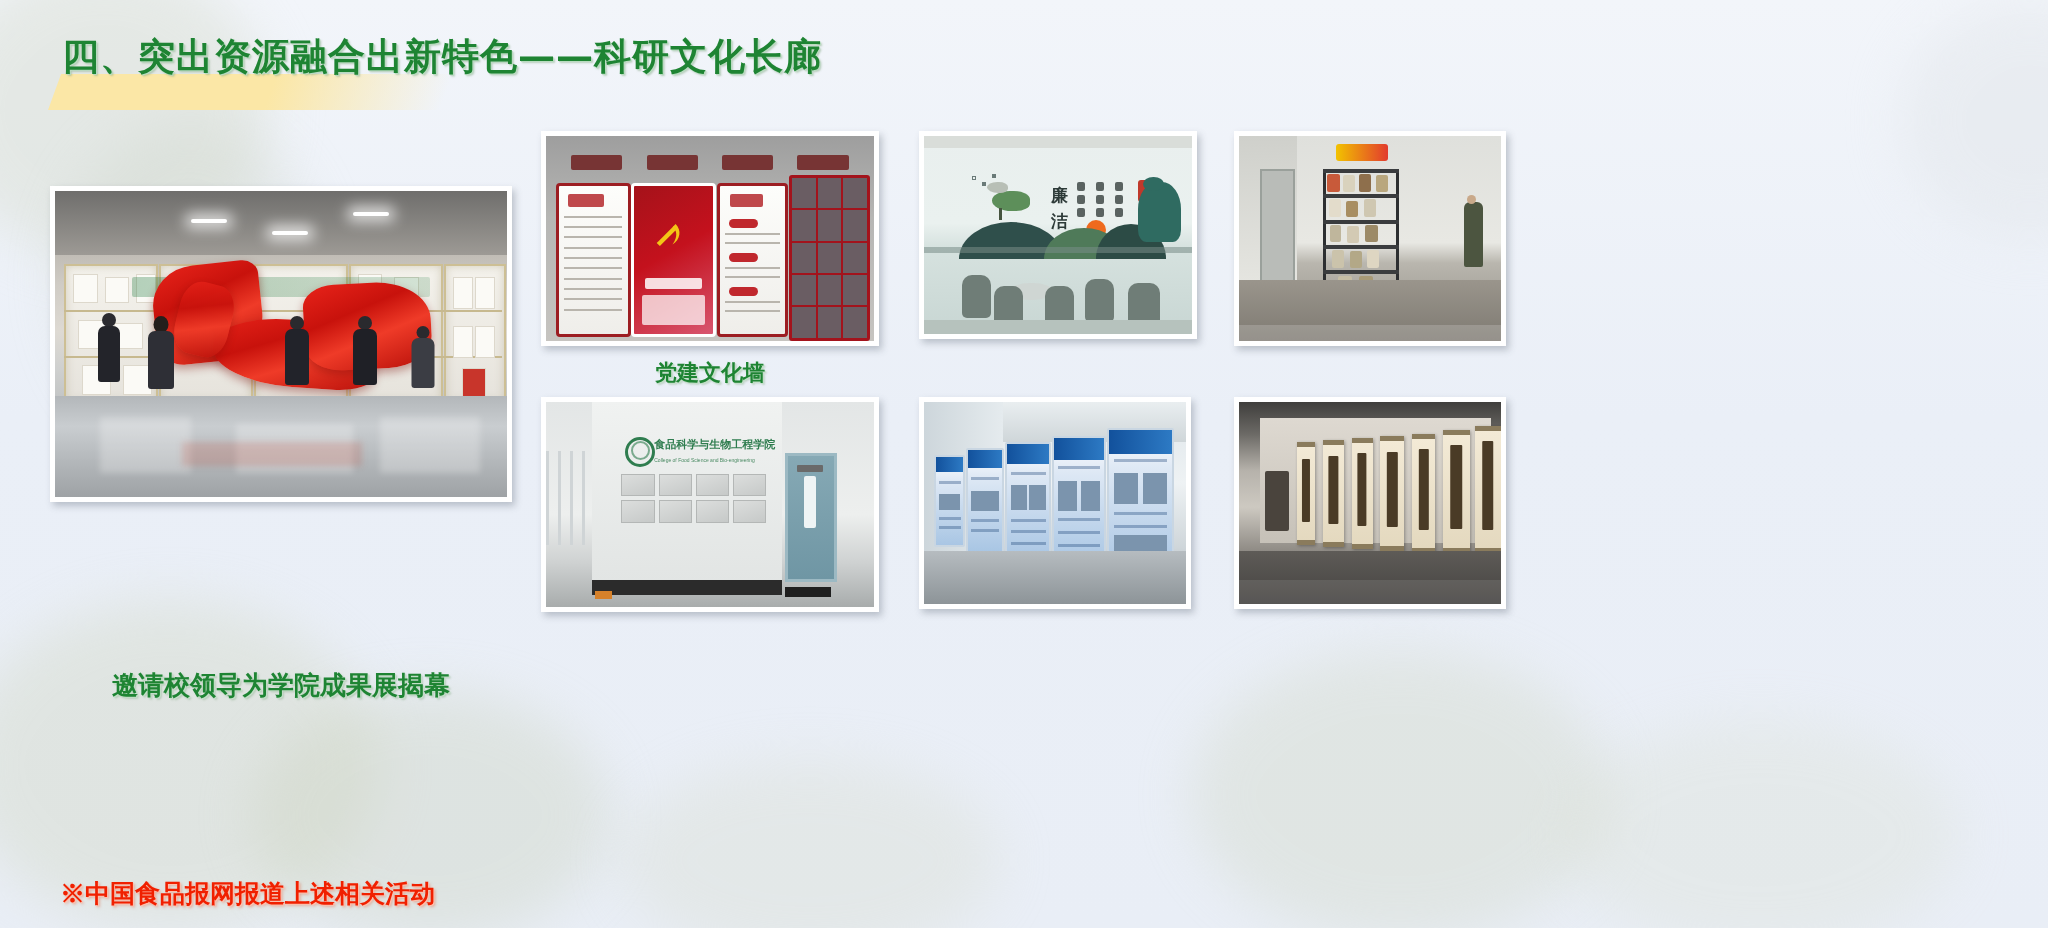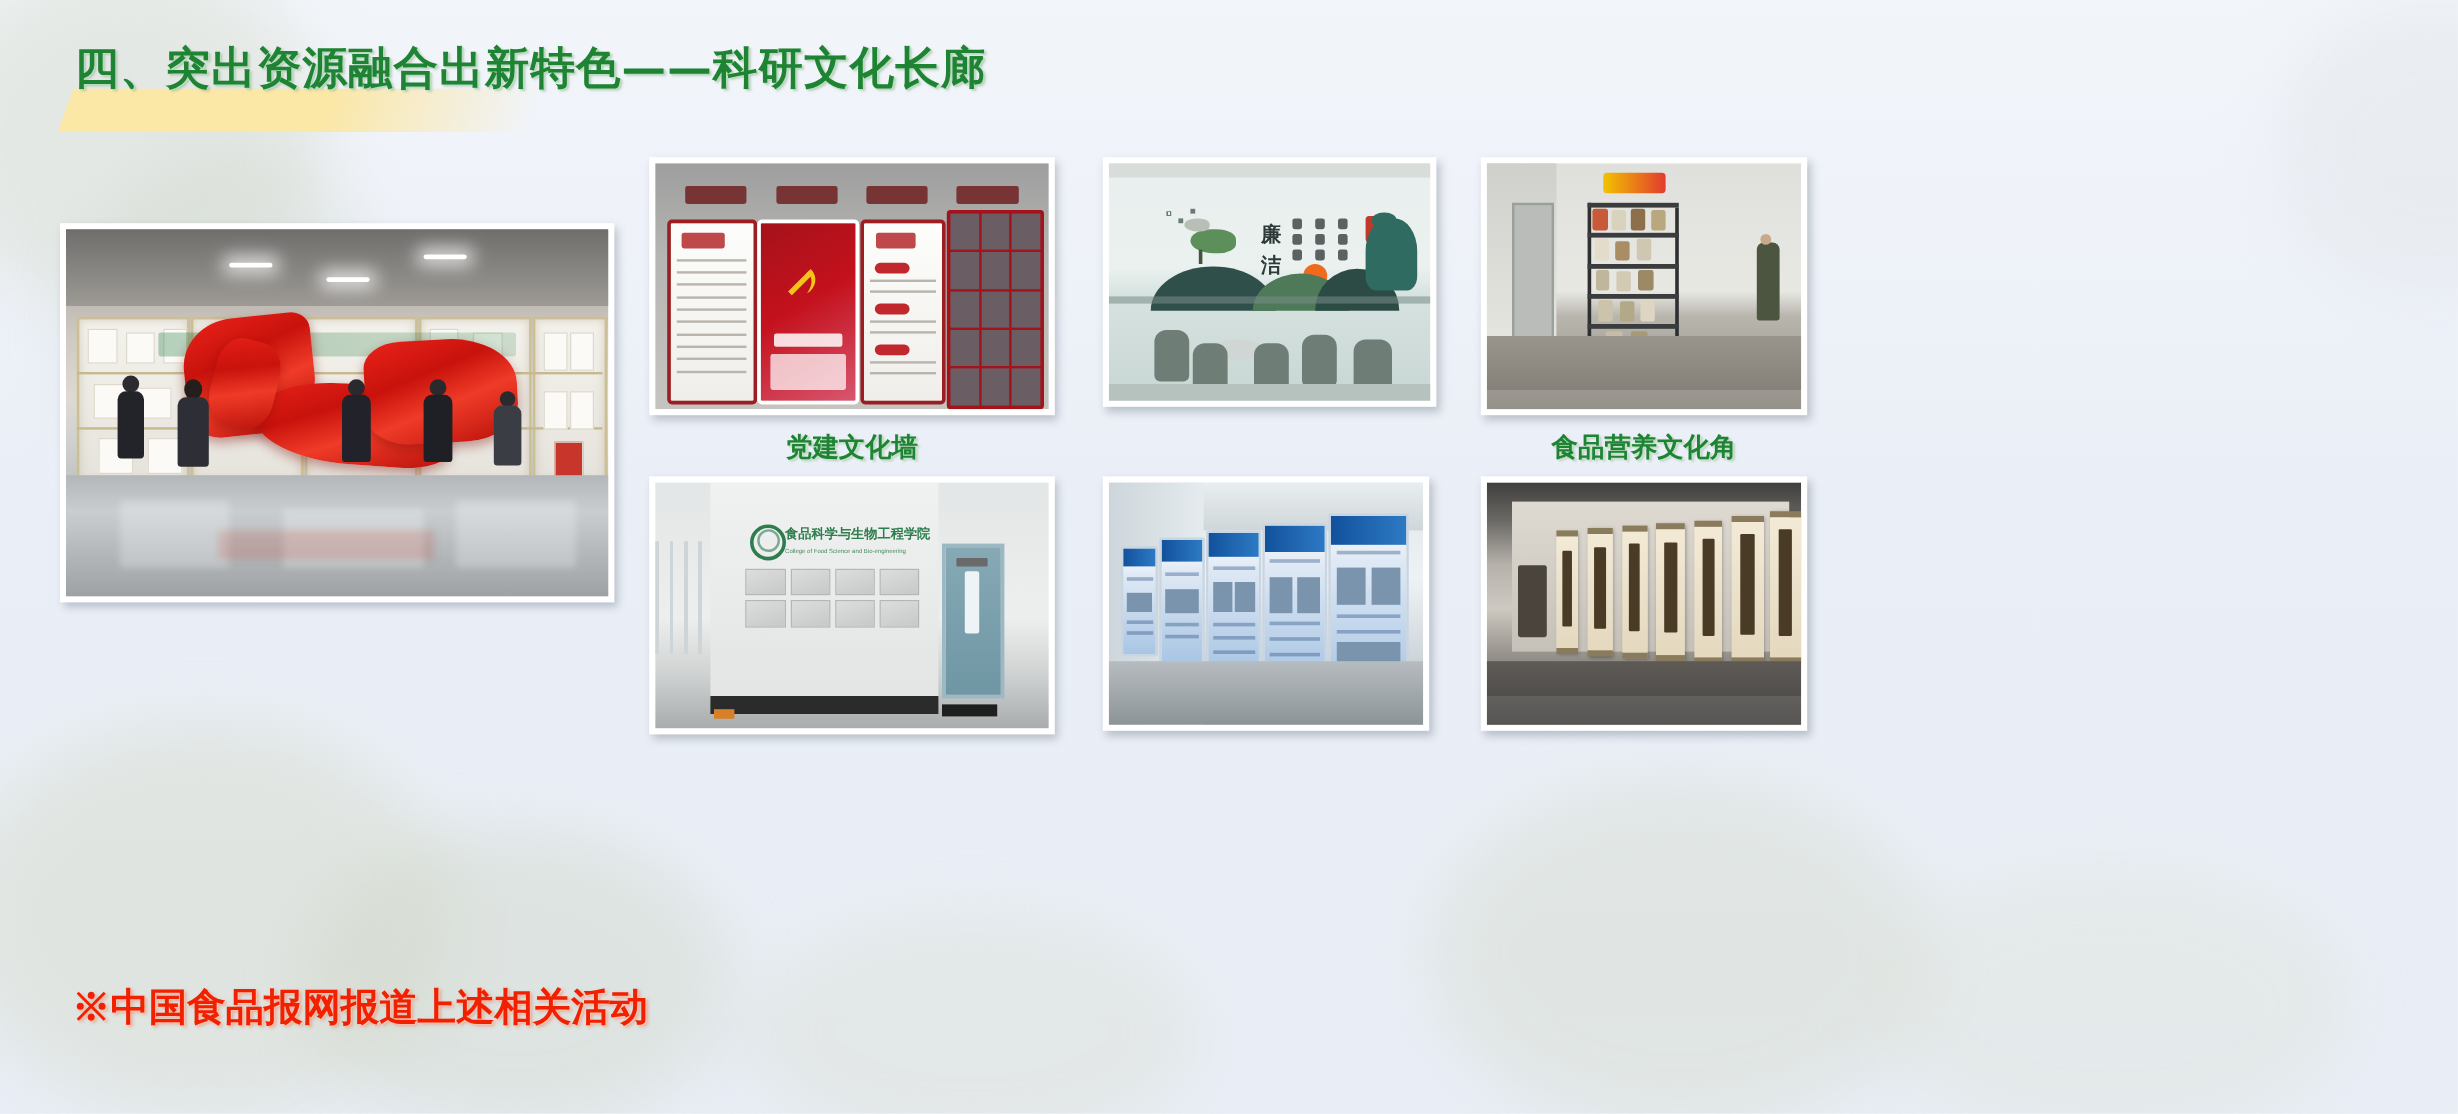--- a/index.html
+++ b/index.html
@@ -55,22 +55,22 @@
     color:#1e8433;
     font-weight:bold;
     font-family:"DejaVu Serif","Liberation Serif",serif;
     text-shadow:1px 1px 0 #c3e0c8,2px 2px 2px rgba(120,160,120,.4);
     white-space:nowrap;
   }
   .cap.big{font-size:26px;}
   .cap.small{font-size:22px;}
 
   .redline{
-    position:absolute;left:60px;top:818px;
-    font-size:32px;font-weight:bold;color:#f02000;
+    position:absolute;left:60px;top:877px;
+    font-size:25px;font-weight:bold;color:#f02000;
     font-family:"DejaVu Serif","Liberation Serif",serif;
     text-shadow:1px 1px 0 #ffc0ae,2px 2px 3px rgba(220,120,90,.55);
     white-space:nowrap;
   }
 
   
   .sc-unveil{position:absolute;inset:0;background:linear-gradient(180deg,#8e8d8a 0%,#b9b5ae 16%,#cfcbc4 30%,#dedad3 46%,#cfd0cf 58%,#b9bcbd 76%,#a7abae 100%);}
   .sc-unveil .ceil{position:absolute;left:0;top:0;width:100%;height:21%;background:linear-gradient(180deg,#6f6e6c,#9d9a95);}
   .sc-unveil .ceillight{position:absolute;width:8%;height:4px;background:#fff;border-radius:3px;box-shadow:0 0 14px 6px rgba(255,255,255,.7);}
   .sc-unveil .case{position:absolute;background:linear-gradient(180deg,#f4f2ec,#e6e3dc);border:2px solid #cdbf94;box-shadow:inset 0 0 8px rgba(180,170,140,.5);}
@@ -233,20 +233,21 @@
         </div>
 
         <div class="floor"></div>
         <div class="refl" style="left:10%;top:74%;width:20%;height:18%;"></div>
         <div class="refl" style="left:40%;top:76%;width:26%;height:16%;"></div>
         <div class="refl" style="left:72%;top:74%;width:22%;height:18%;"></div>
         <div class="refl" style="left:28%;top:82%;width:40%;height:8%;background:rgba(200,60,40,.18);"></div>
       </div>
     </div>
   </div>
+  <div class="cap big" style="left:50px;top:668px;width:462px;">邀请校领导为学院成果展揭幕</div>
 
   <div class="photo" style="left:541px;top:131px;width:338px;height:215px;">
     <div class="inner">
       <div class="sc-party">
         <div class="hdr">
             <i></i>
             <i></i>
             <i></i>
             <i></i>
           </div>
@@ -376,21 +377,20 @@
           <div class="goods" style="position:absolute;left:20%;top:84%;width:18%;height:13%;background:#c5bda4;"></div>
           <div class="goods" style="position:absolute;left:48%;top:84%;width:18%;height:13%;background:#a89a76;"></div>
         </div>
         <div class="guard" style="left:86%;top:32%;width:7%;height:32%;"></div>
         <div style="position:absolute;left:87%;top:29%;width:9px;height:9px;border-radius:50%;background:#c9a98a;"></div>
         <div class="floor"></div>
         <div style="position:absolute;left:0;bottom:0;width:100%;height:8%;background:rgba(255,255,255,.18);"></div>
       </div>
     </div>
   </div>
-  <div class="cap small" style="left:1234px;top:358px;width:272px;">食品营养文化角</div>
 
   <div class="photo" style="left:541px;top:397px;width:338px;height:215px;">
     <div class="inner">
       <div class="sc-col">
         <div class="rail"></div>
         <div class="wall"></div>
         <div class="logo" style="left:24%;top:17%;width:24px;height:24px;"></div>
         <div class="logo" style="left:26%;top:19%;width:15px;height:15px;border-width:2px;opacity:.6;"></div>
         <div class="cname" style="left:33%;top:17%;font-size:11px;">食品科学与生物工程学院</div>
         <div class="cname2" style="left:33%;top:27%;font-size:5px;">College of Food Science and Bio-engineering</div>

